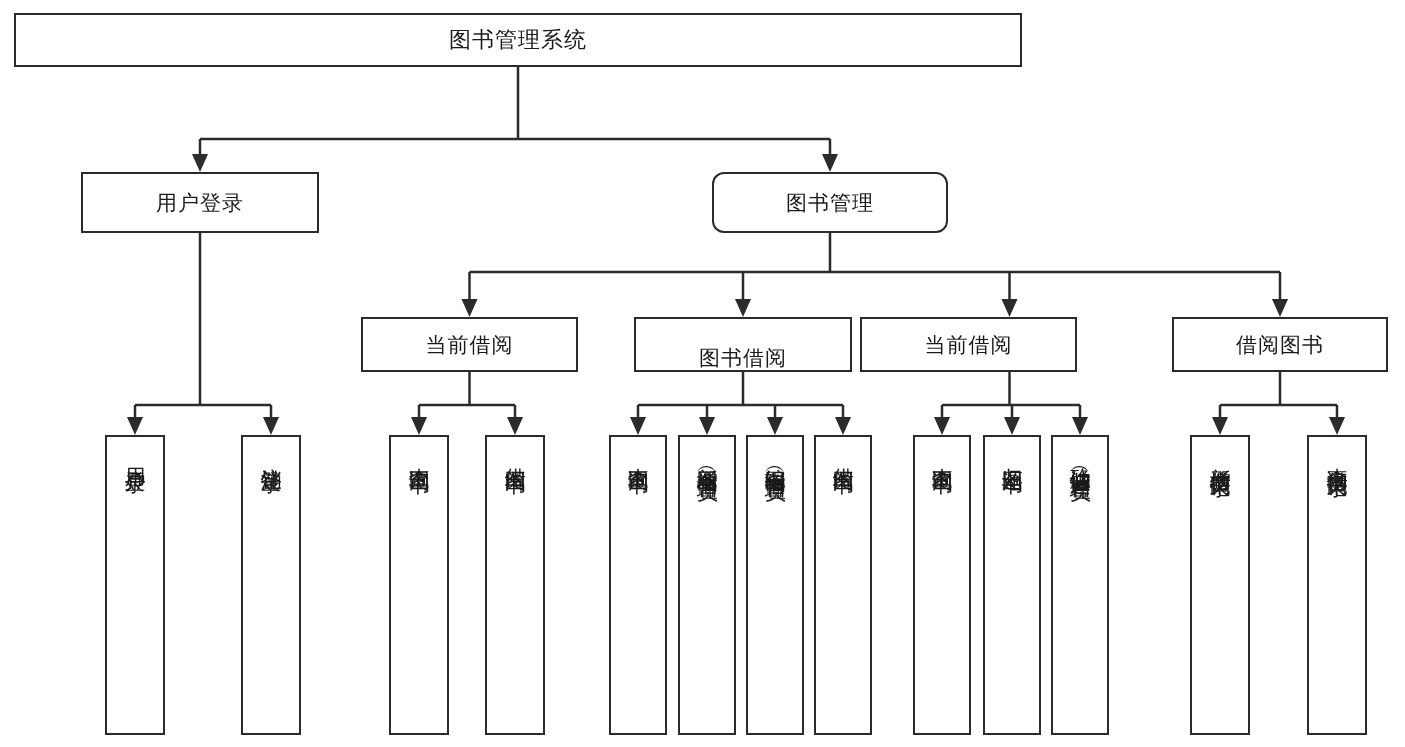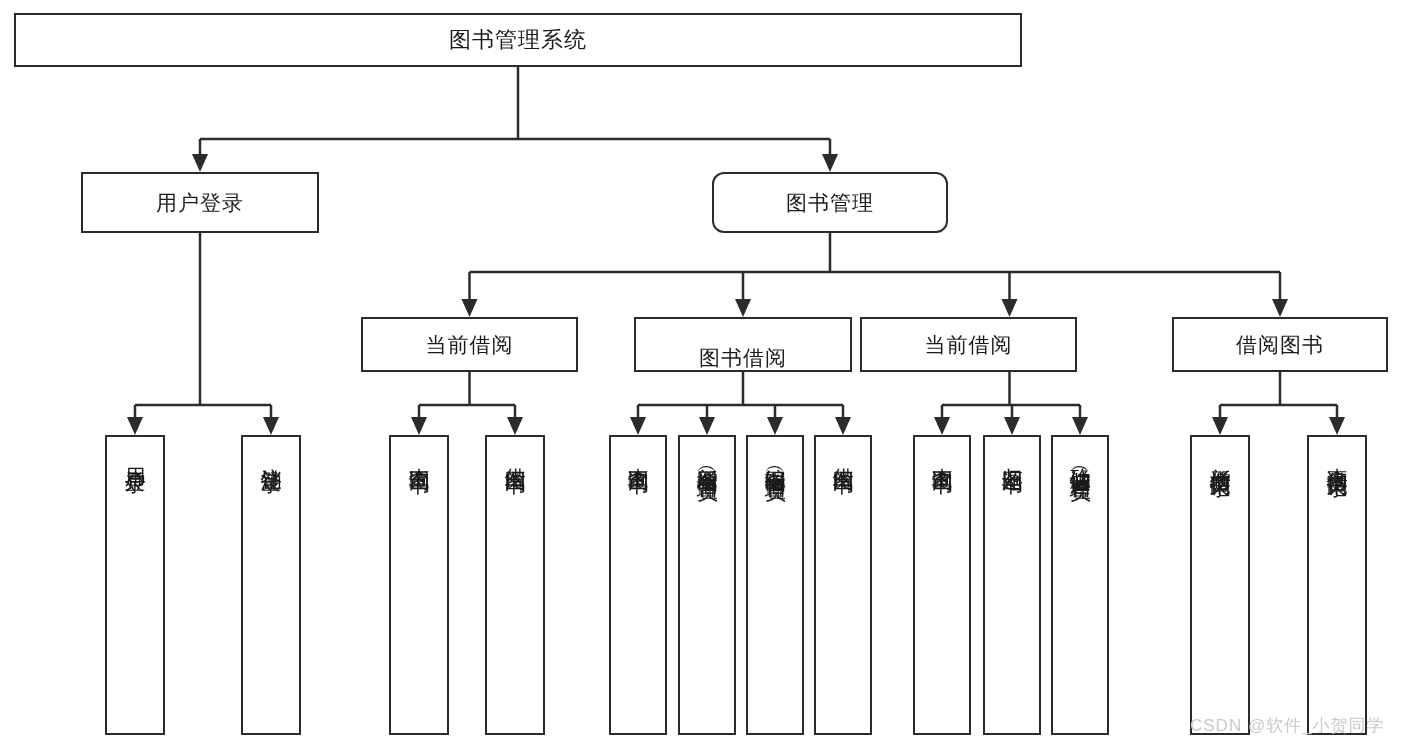--- a/index.html
+++ b/index.html
@@ -131,14 +131,13 @@
       <div class="node vert" style="left: 1051px; top: 435px; width: 58px; height: 300px;">
         <span>确认归还（管理员）</span>
       </div>
       <div class="node vert" style="left: 1190px; top: 435px; width: 60px; height: 300px;">
         <span>新增借阅记录</span>
       </div>
       <div class="node vert" style="left: 1307px; top: 435px; width: 60px; height: 300px;">
         <span>查询借阅记录</span>
       </div>
     </div>
-  <div class="watermark" style="left: 1190px; top: 714px;">CSDN @软件_小贺同学</div>
 </div>
 
 </body></html>

